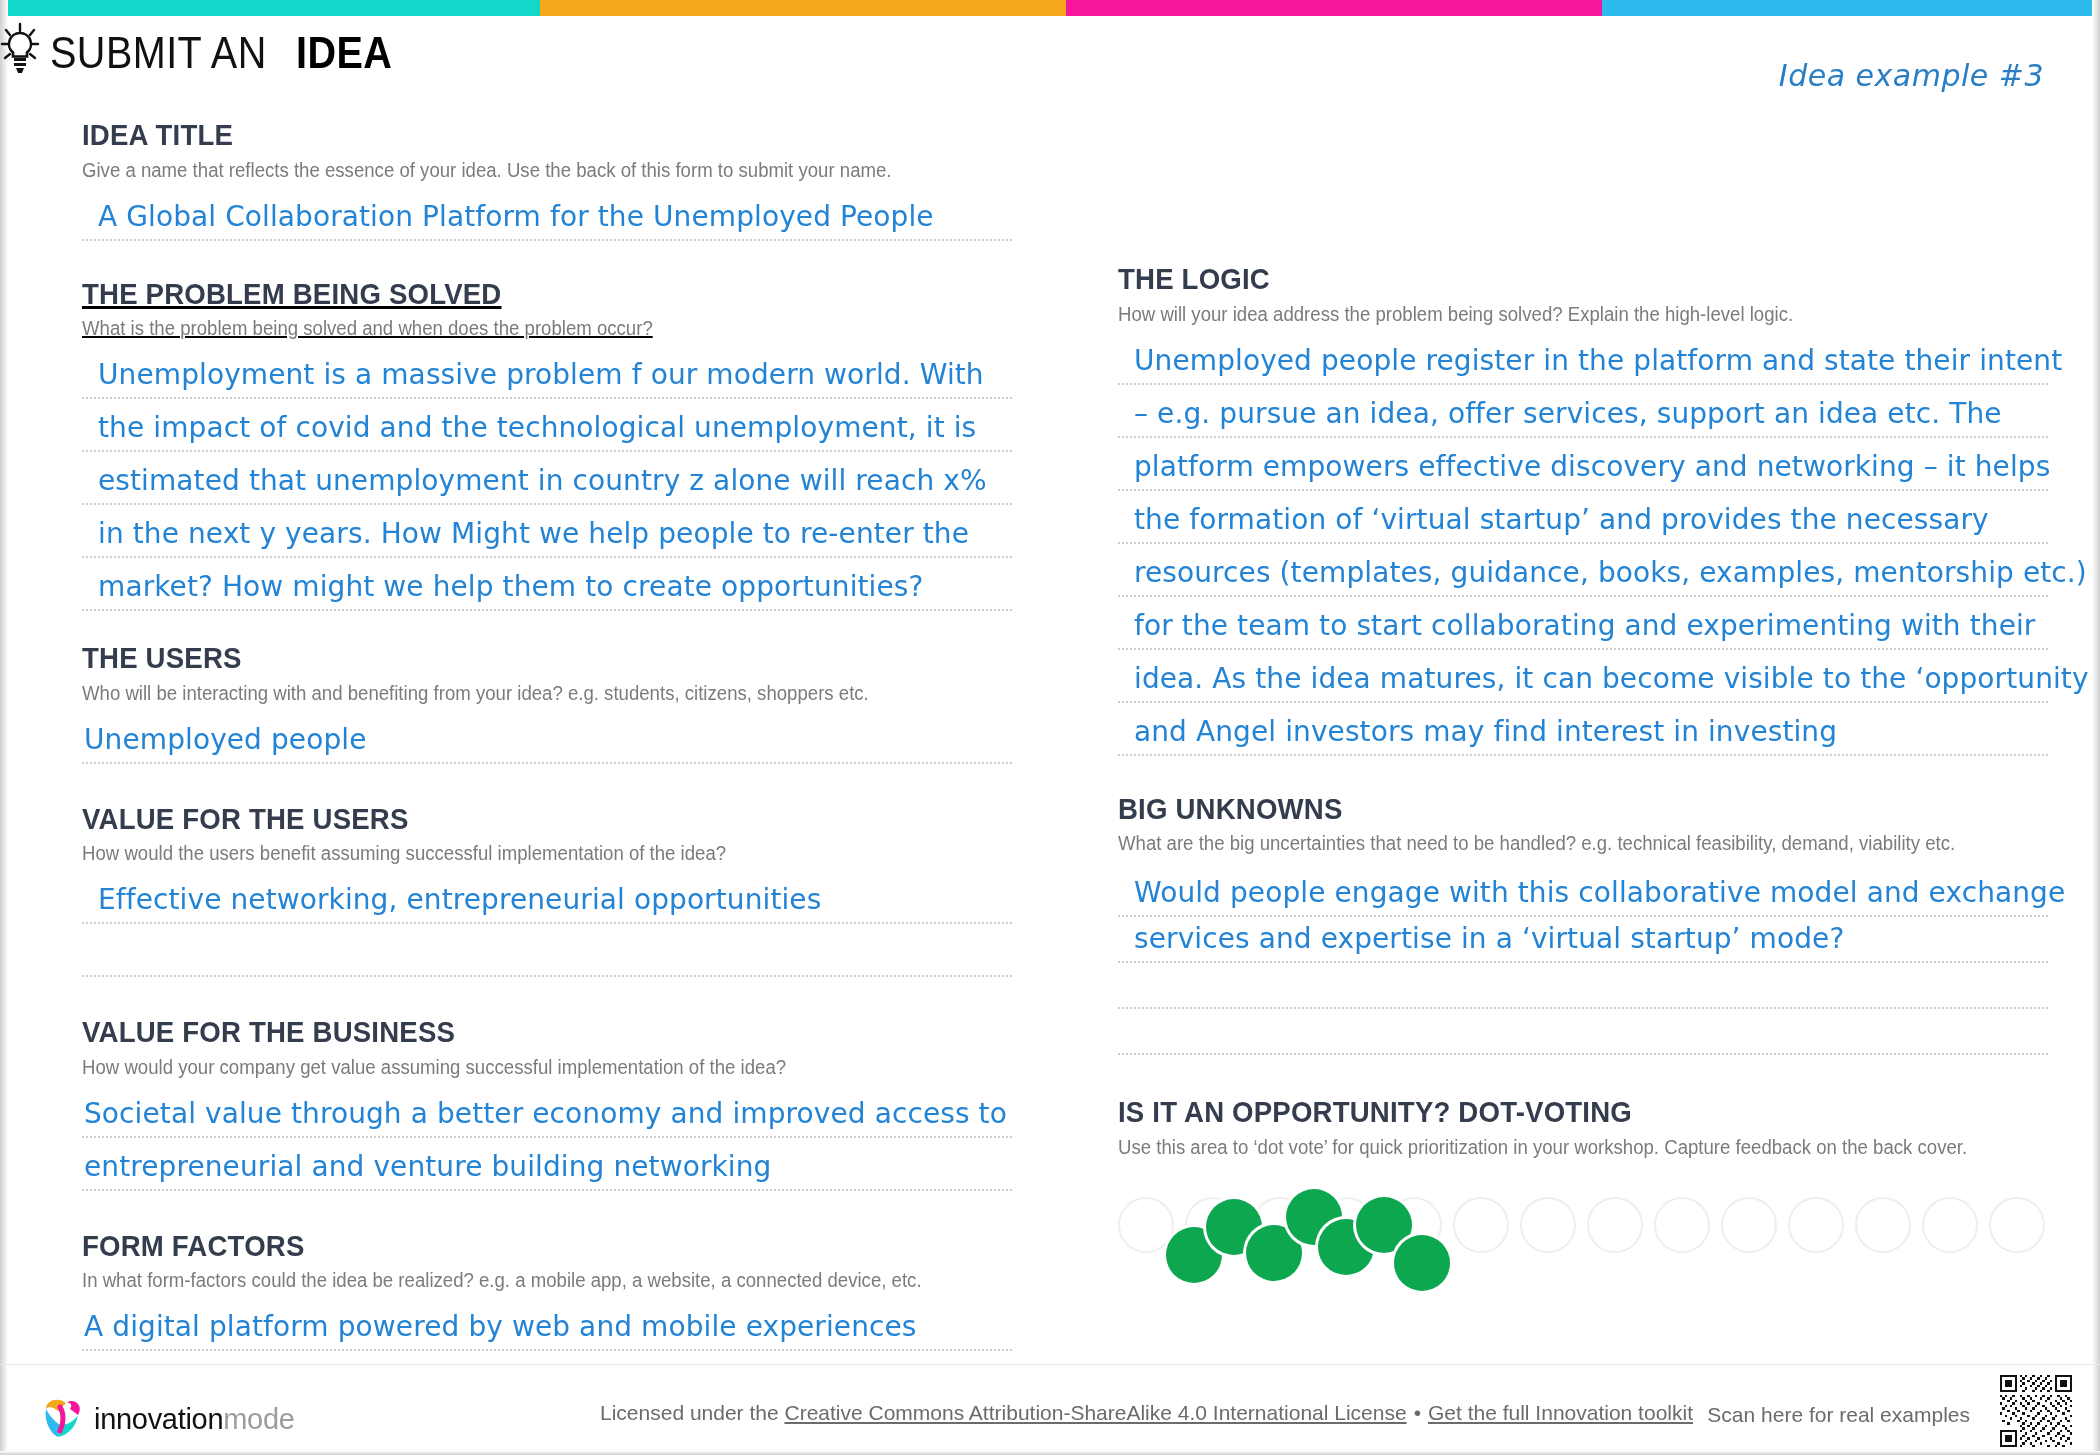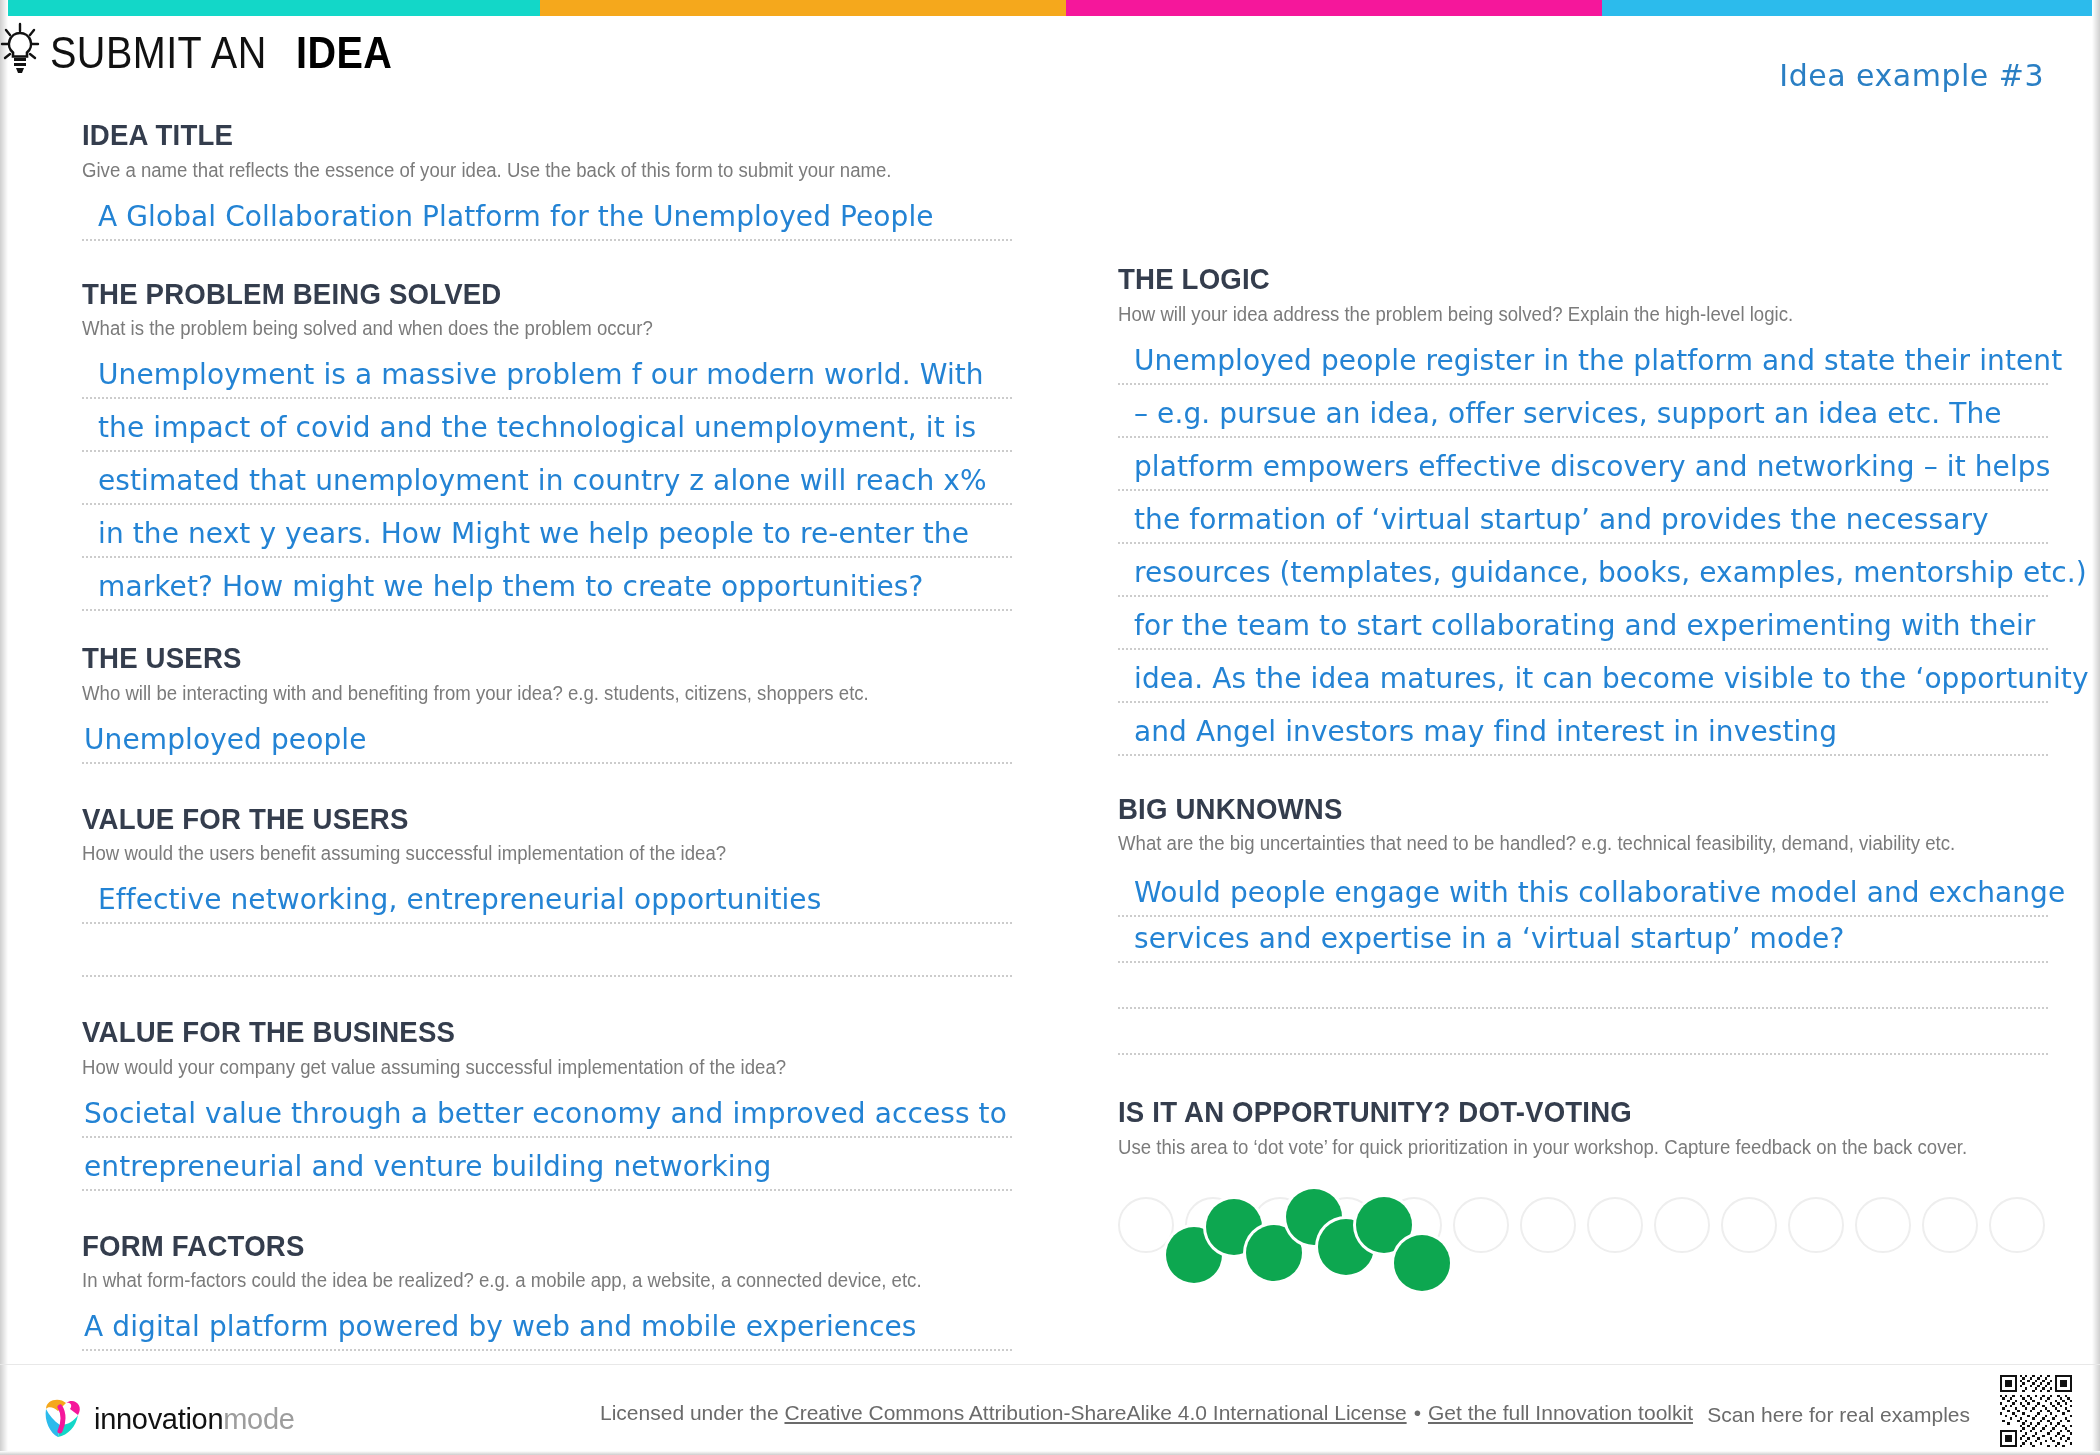--- a/index.html
+++ b/index.html
@@ -83,20 +83,21 @@
     color: #000000;
     transform: scaleX(0.88);
     transform-origin: left center;
     display: inline-block;
   }
   .example-label {
     position: absolute;
     right: 56px;
     top: 42px;
     font-family: "DejaVu Sans", sans-serif;
+    font-style: italic;
     font-size: 30px;
     color: #2a7fc4;
     letter-spacing: 0.5px;
   }
 
   
   .col-left {
     position: absolute;
     left: 82px;
     top: 118px;
@@ -286,21 +287,21 @@
     <div class="field" style="margin-bottom:36px;">
       <div class="field-title">IDEA TITLE</div>
       <div class="field-hint">Give a name that reflects the essence of your idea. Use the back of this form to submit your name.</div>
       <div class="lines">
         <div class="wline">
           <div class="wline-text indent1">A Global Collaboration Platform for the Unemployed People</div>
         </div>
       </div>
     </div>
 
-    <div class="field" style="margin-bottom:30px;">
+    <div class="field" style="margin-bottom:30px;text-decoration:underline;">
       <div class="field-title">THE PROBLEM BEING SOLVED</div>
       <div class="field-hint">What is the problem being solved and when does the problem occur?</div>
       <div class="lines">
         <div class="wline">
             <div class="wline-text indent1">Unemployment is a massive problem f our modern world. With</div>
           </div>
         <div class="wline">
             <div class="wline-text indent1">the impact of covid and the technological unemployment, it is</div>
           </div>
         <div class="wline">

